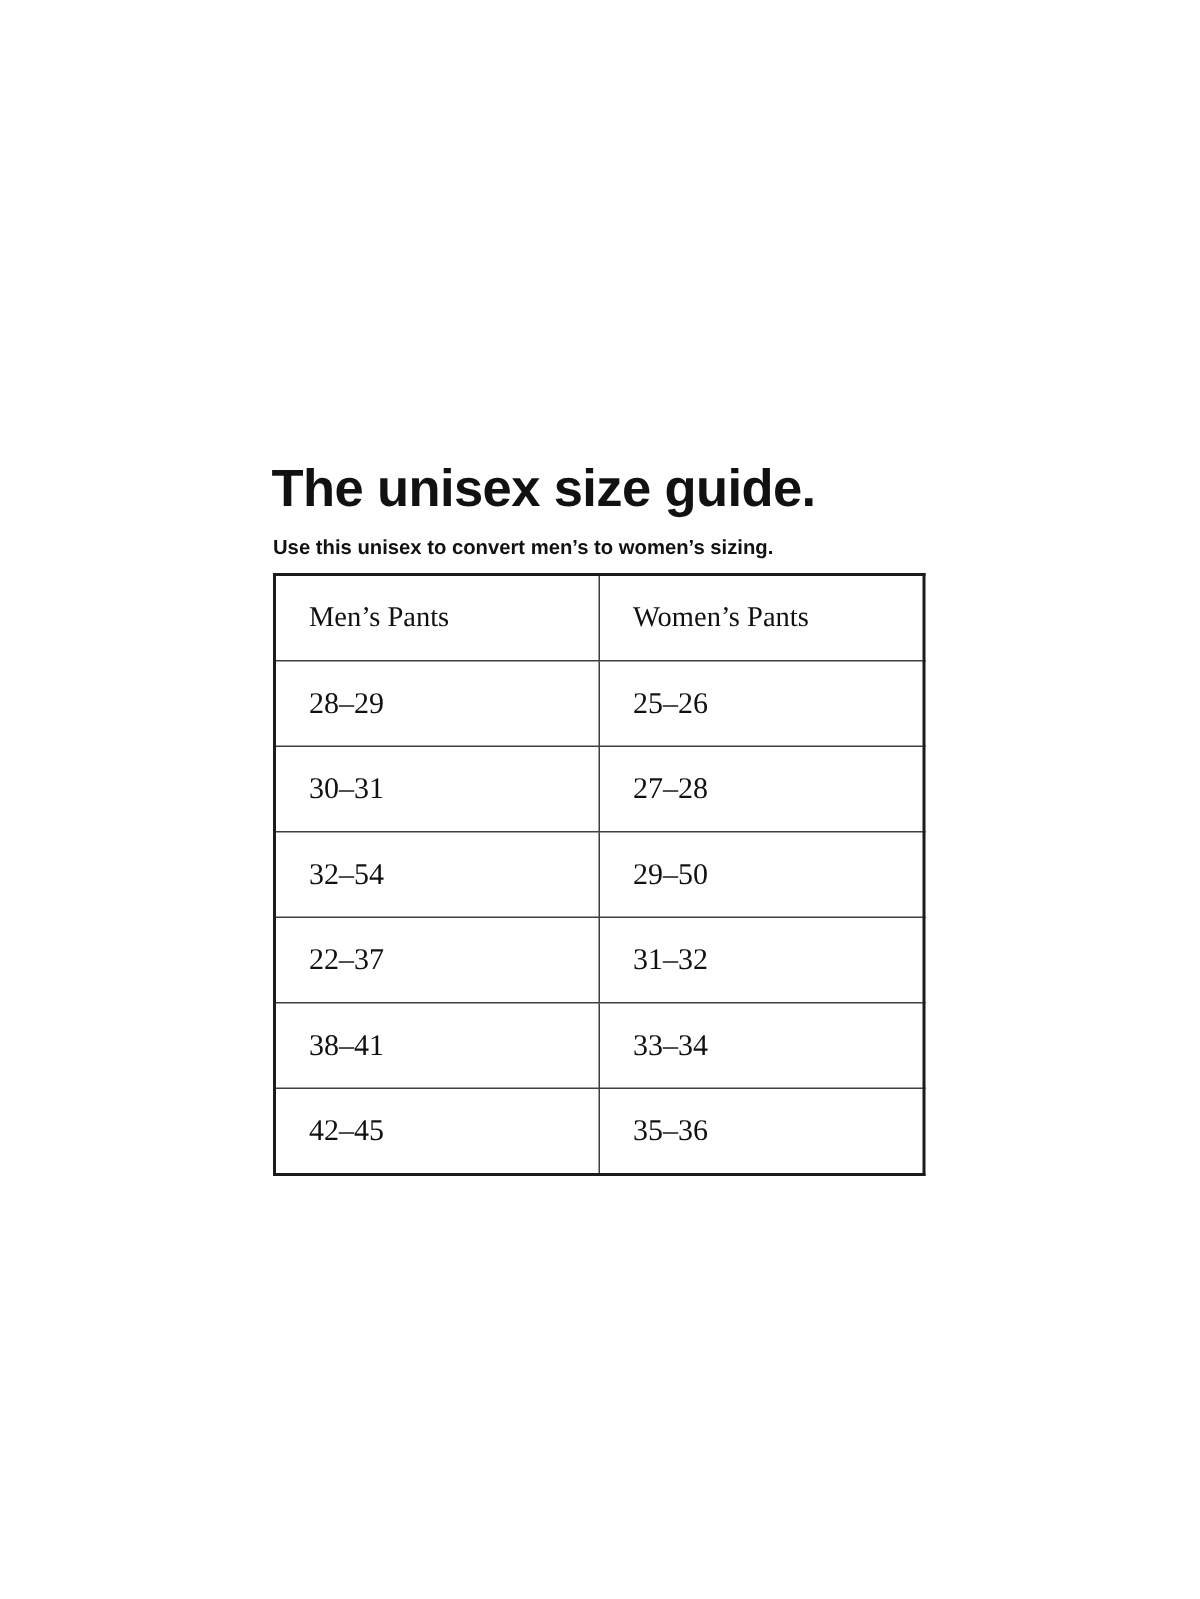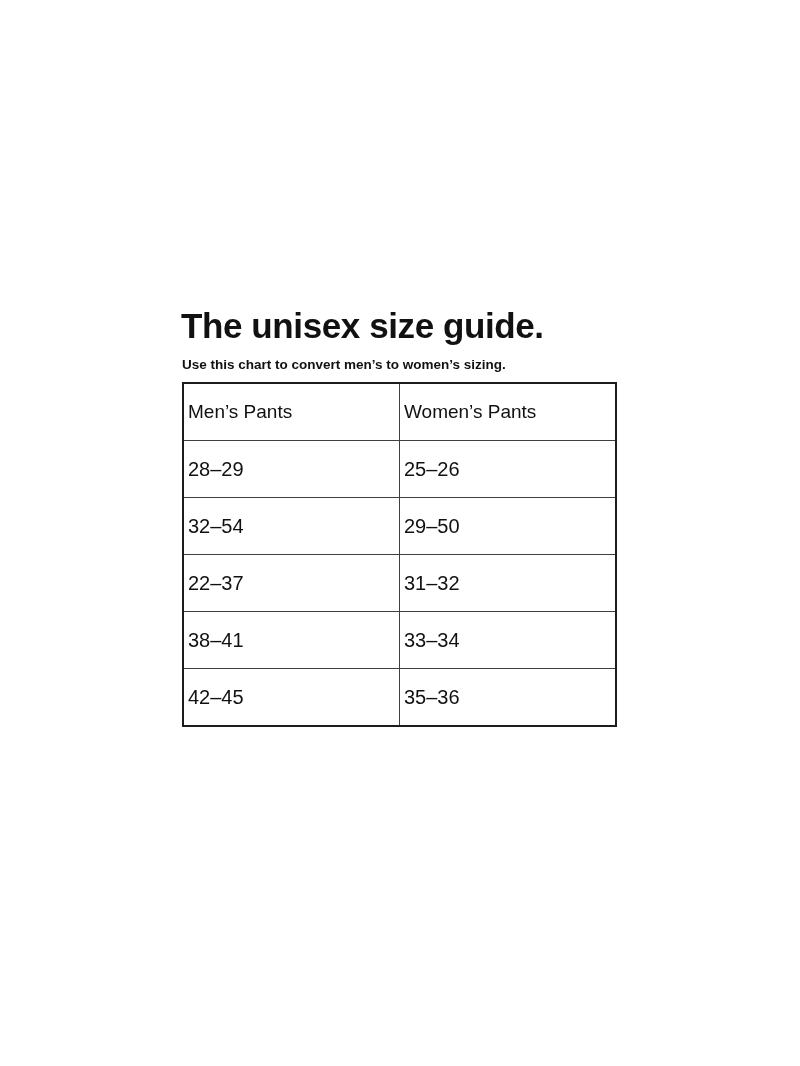--- a/index.html
+++ b/index.html
@@ -42,57 +42,62 @@
     width: 435px;
     border-collapse: collapse;
     table-layout: fixed;
     border: 2px solid #1c1c1c;
   }
   table.size-table th,
   table.size-table td {
     width: 50%;
     height: 56px;
     border: 1px solid #3f3f3f;
-    padding: 0 0 0 4px;
+    padding: 0 0 0 22px;
     text-align: left;
     vertical-align: middle;
     font-weight: 400;
     color: #111111;
     background: #ffffff;
+    font-family: Liberation Serif, serif;
   }
   table.size-table th {
     font-size: 19px;
     white-space: nowrap;
   }
   table.size-table td {
     font-size: 20px;
     white-space: nowrap;
     border-radius: 14px;
   }
 </style>
 </head>
 <body>
 
 <div class="canvas">
 
   <h1 class="title">The unisex size guide.</h1>
 
-  <p class="subtitle">Use this chart to convert men’s to women’s sizing.</p>
+  <p class="subtitle">Use this unisex to convert men’s to women’s sizing.</p>
 
   <table class="size-table">
     <thead>
       <tr>
         <th>Men’s Pants</th>
         <th>Women’s Pants</th>
       </tr>
     </thead>
     <tbody>
       <tr>
         <td>28–29</td>
         <td>25–26</td>
+      </tr>
+      <tr>
+        <td>30–31</td>
+        <td>27–28</td>
       </tr>
       <tr>
         <td>32–54</td>
         <td>29–50</td>
       </tr>
       <tr>
         <td>22–37</td>
         <td>31–32</td>
       </tr>
       <tr>

